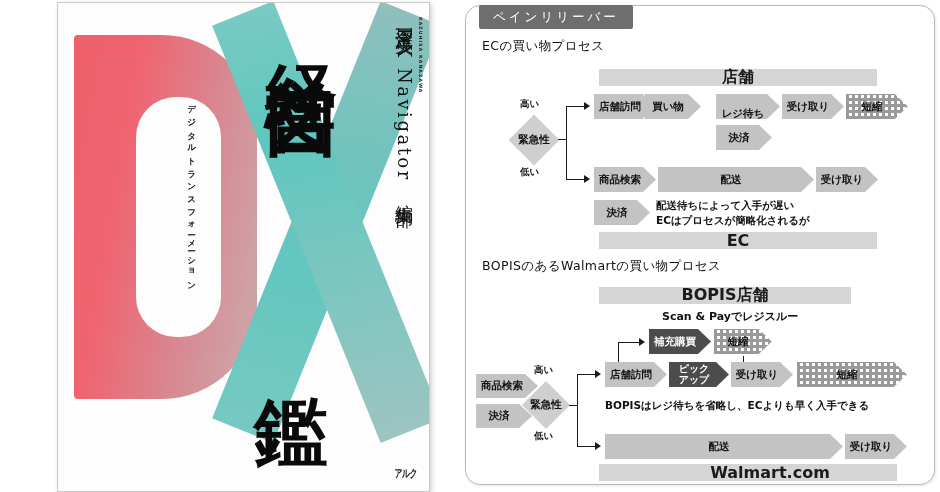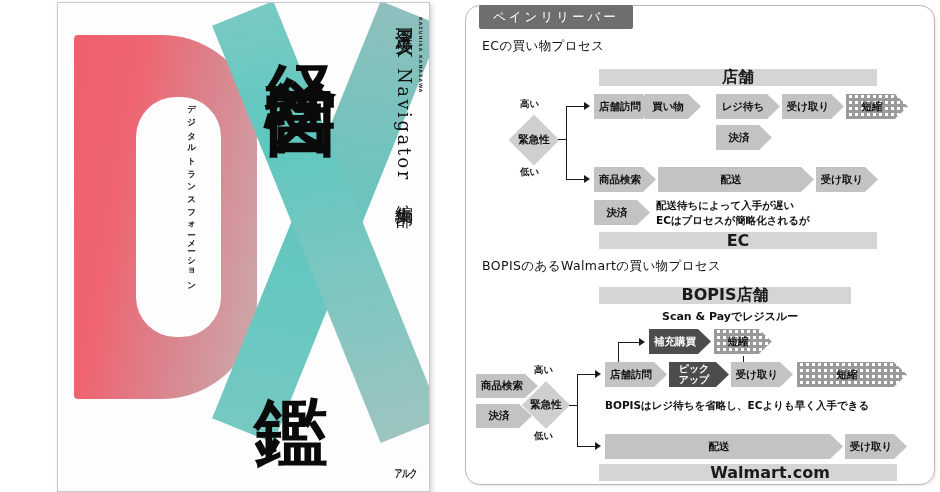--- a/index.html
+++ b/index.html
@@ -131,21 +131,21 @@
     <div class="arrowR" style="left:118px;top:96px;"></div>
     <div class="ln h" style="left:100px;top:173px;width:19px;"></div>
     <div class="arrowR" style="left:118px;top:169px;"></div>
 
     <div class="chev" style="left:128px;top:88px;width:62px;height:25px;">
       <span>店舗訪問</span>
       </div>
     <div class="chev" style="left:179px;top:88px;width:56px;height:25px;">
       <span>買い物</span>
       </div>
-    <div class="chev" style="left:250px;top:88px;width:64px;height:25px;">
+    <div class="chev" style="left:250px;top:88px;width:64px;height:25px;align-items:flex-end;">
       <span>レジ待ち</span>
       </div>
     <div class="chev" style="left:316px;top:88px;width:62px;height:25px;">
       <span>受け取り</span>
       </div>
     <div class="chev ghost" style="left:380px;top:88px;width:62px;height:25px;">
       <span>短縮</span>
       </div>
 
     <div class="chev" style="left:250px;top:119px;width:56px;height:25px;">

